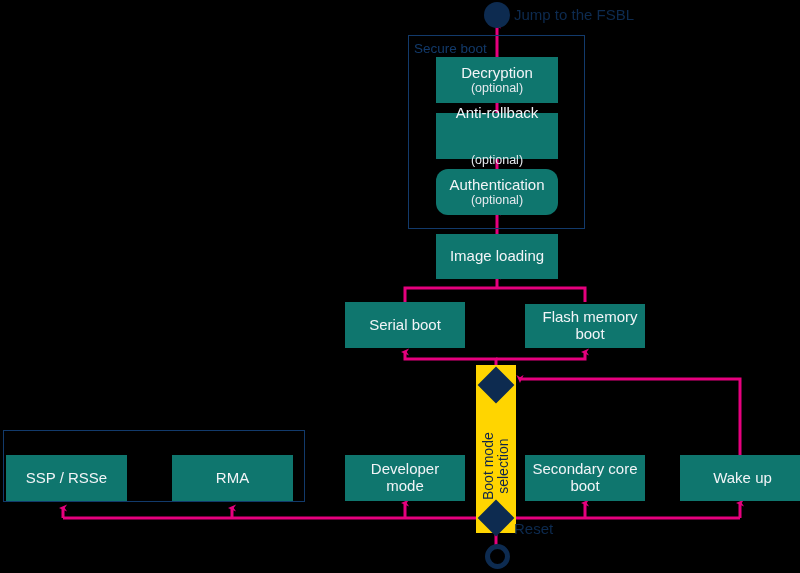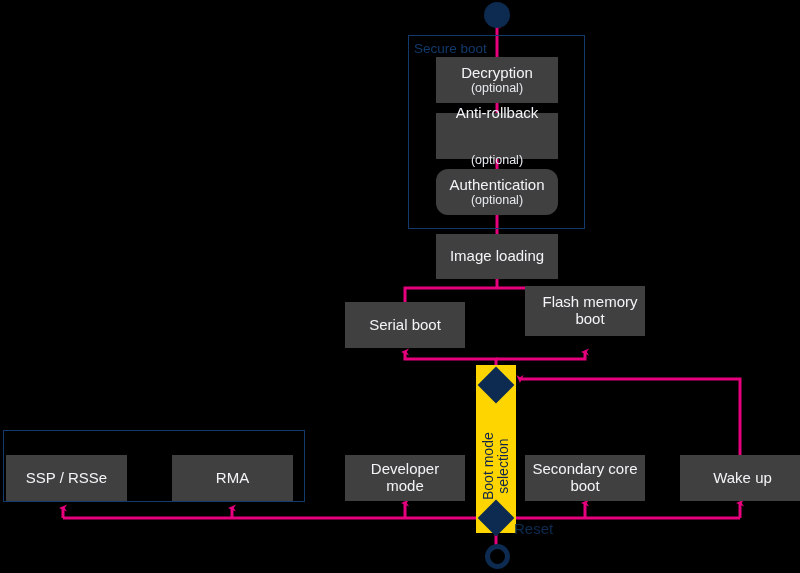--- a/index.html
+++ b/index.html
@@ -17,21 +17,21 @@
   }
   svg.wires {
     position: absolute;
     left: 0; top: 0;
     width: 800px;
     height: 573px;
     pointer-events: none;
   }
   .box {
     position: absolute;
-    background: #404040;
+    background: #0f766e;
     color: #ffffff;
     display: flex;
     flex-direction: column;
     align-items: center;
     justify-content: center;
     text-align: center;
     line-height: 1.12;
     box-sizing: border-box;
   }
   .box .main {
@@ -129,20 +129,21 @@
 
       <line x1="63" y1="518" x2="63" y2="508" marker-end="url(#ah)"></line>
       <line x1="232" y1="518" x2="232" y2="508" marker-end="url(#ah)"></line>
       <line x1="405" y1="518" x2="405" y2="503" marker-end="url(#ah)"></line>
       <line x1="585" y1="518" x2="585" y2="503" marker-end="url(#ah)"></line>
       <line x1="740" y1="518" x2="740" y2="503" marker-end="url(#ah)"></line>
     </g>
   </svg>
 
   <div class="circle-filled" style="left:484px; top:2px; width:26px; height:26px;"></div>
+  <div class="node-label" style="left:514px; top:6px;">Jump to the FSBL</div>
 
   <div class="group" style="left:408px; top:35px; width:177px; height:194px;"></div>
   <div class="group-label" style="left:414px; top:41px;">Secure boot</div>
 
   <div class="box" style="left:436px; top:57px; width:122px; height:46px;">
     <span class="main">Decryption</span>
     <span class="sub">(optional)</span>
   </div>
 
   <div class="box" style="left:436px; top:113px; width:122px; height:46px;gap:32px;">
@@ -156,21 +157,21 @@
   </div>
 
   <div class="box" style="left:436px; top:234px; width:122px; height:45px;">
     <span class="main">Image loading</span>
   </div>
 
   <div class="box" style="left:345px; top:302px; width:120px; height:46px;">
     <span class="main">Serial boot</span>
   </div>
 
-  <div class="box" style="left:525px; top:286px; width:120px; height:50px;padding-left:10px;">
+  <div class="box" style="left:525px; top:304px; width:120px; height:44px;padding-left:10px;">
     <span class="main">Flash memory</span>
     <span class="main">boot</span>
   </div>
 
   <div class="yellowbar" style="left:476px; top:365px; width:40px; height:168px;"></div>
   <div class="yellowbar-text" style="left:481px; top:500px; transform: rotate(-90deg);">
     <span>Boot mode</span><br>
     <span>selection</span>
   </div>
   <div class="diamond" style="left:483px; top:372px; width:26px; height:26px;"></div>

